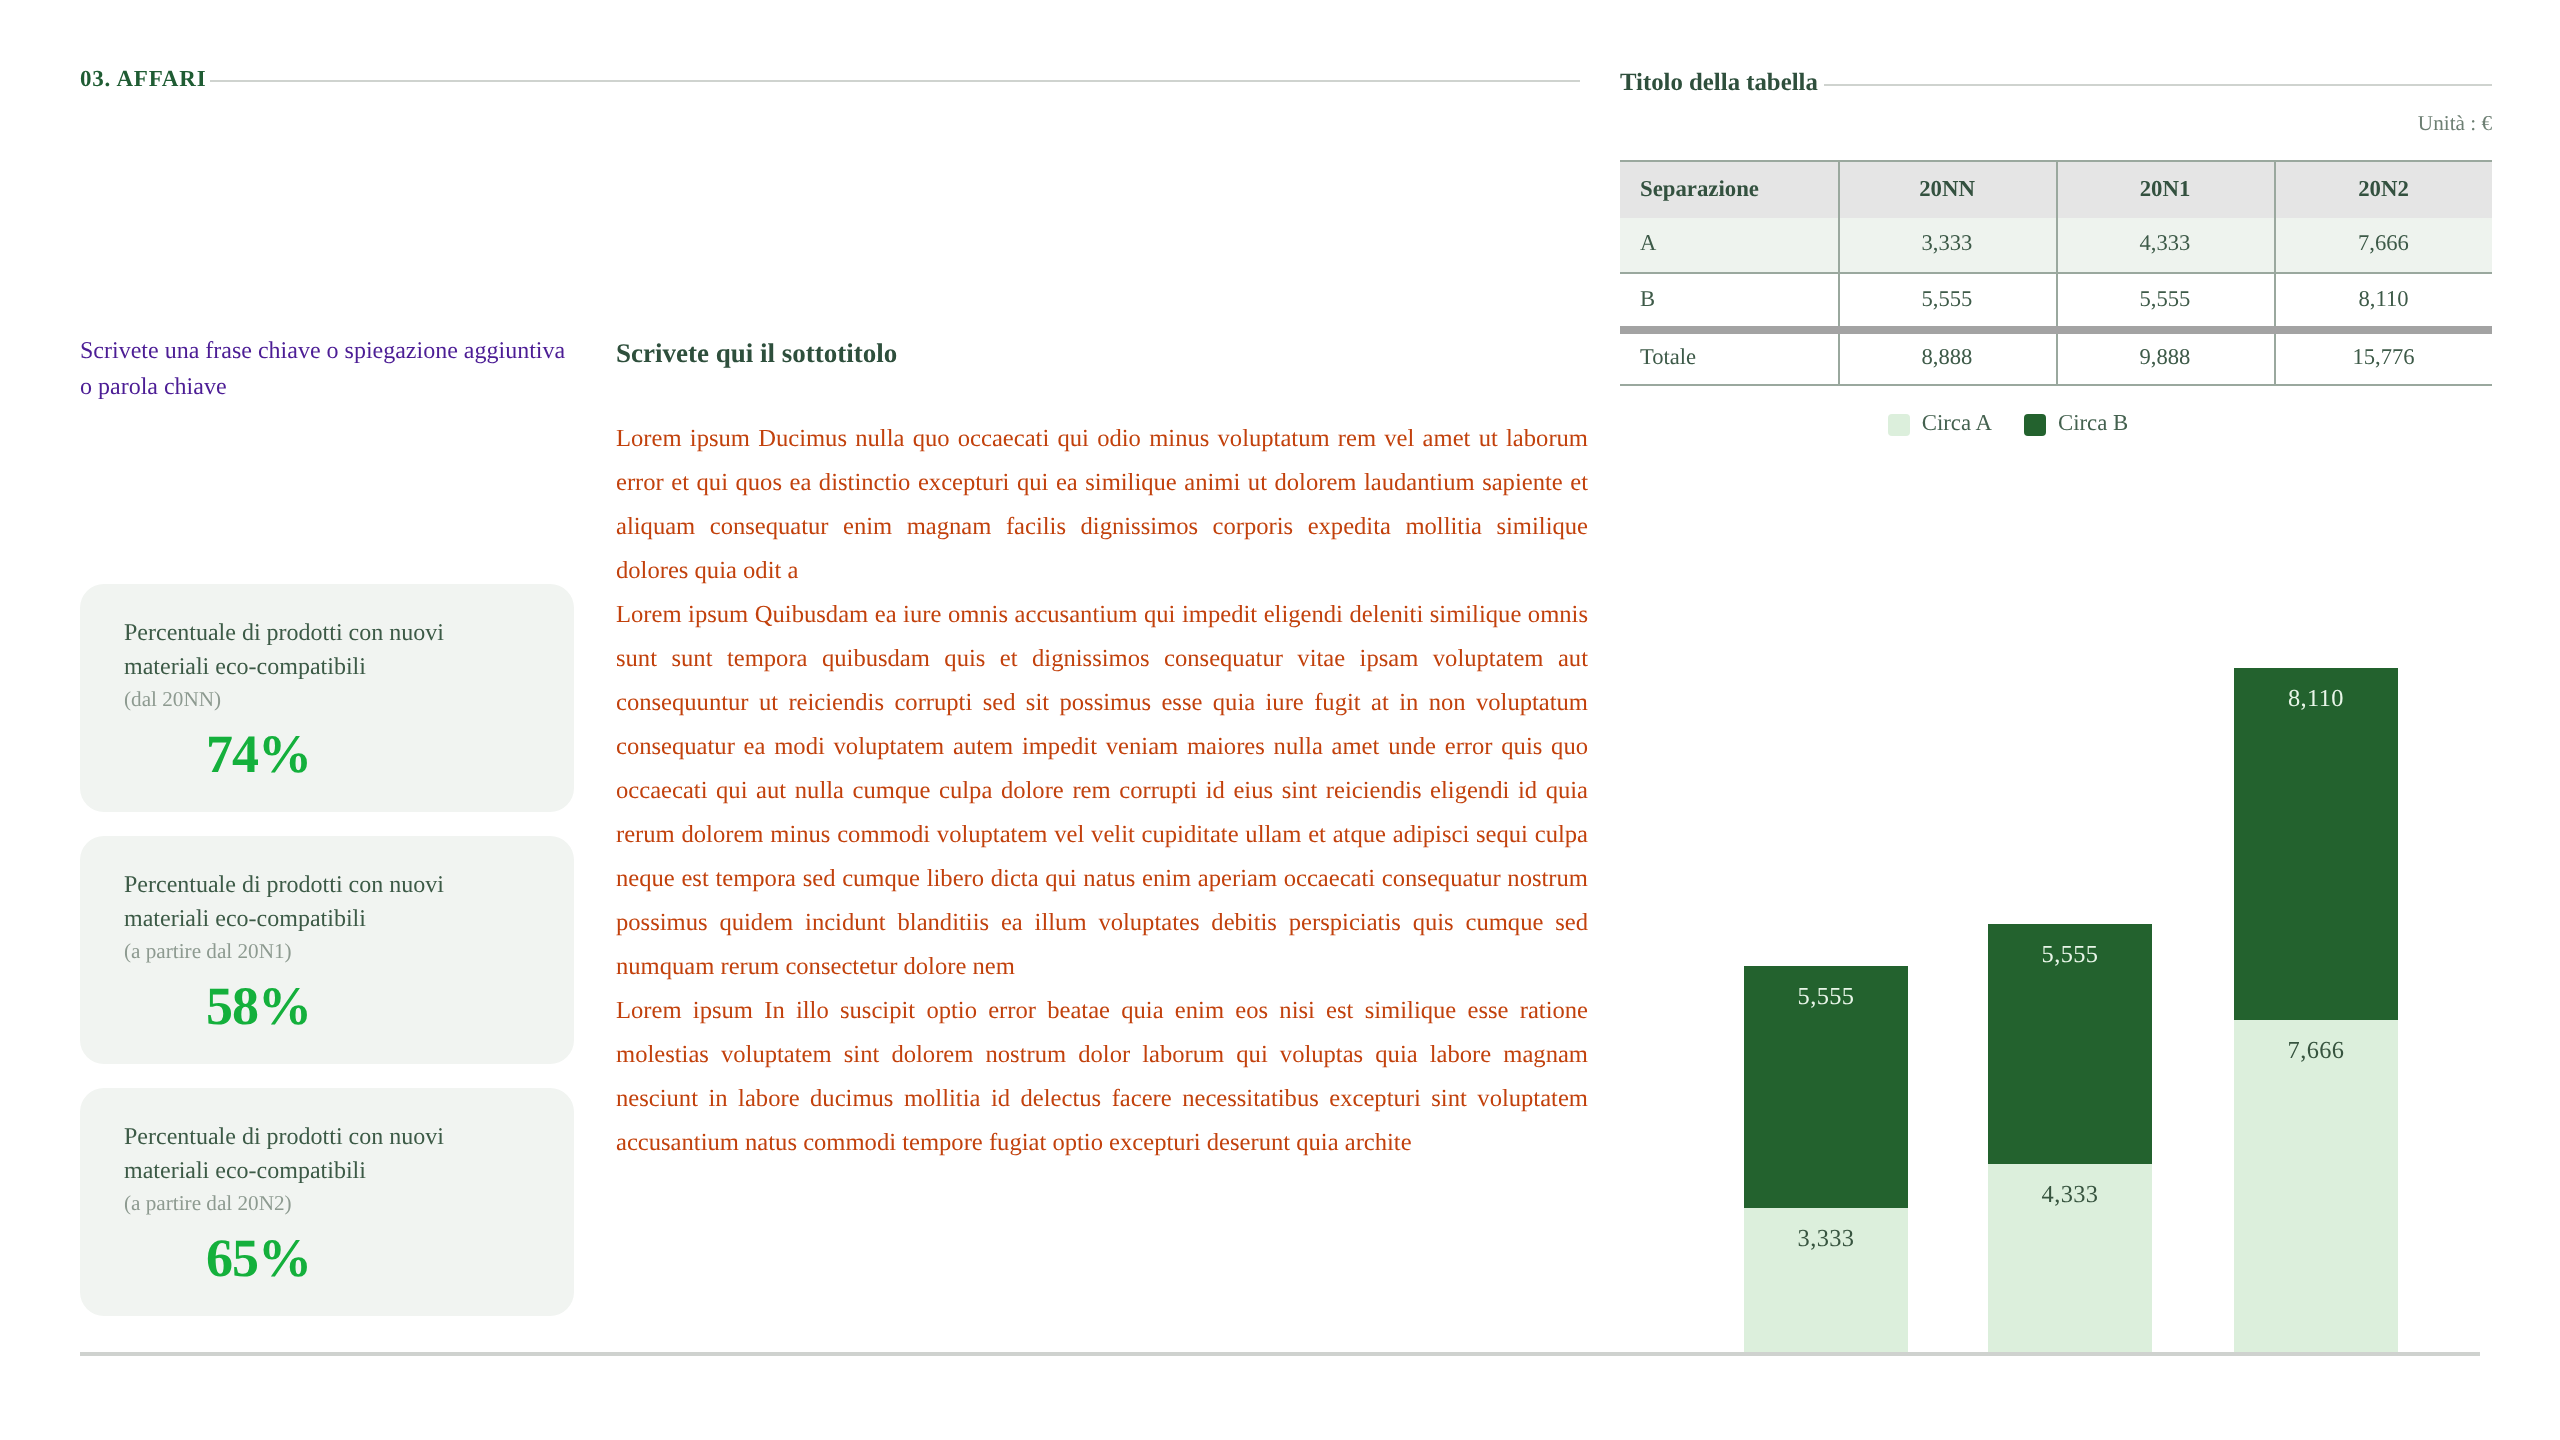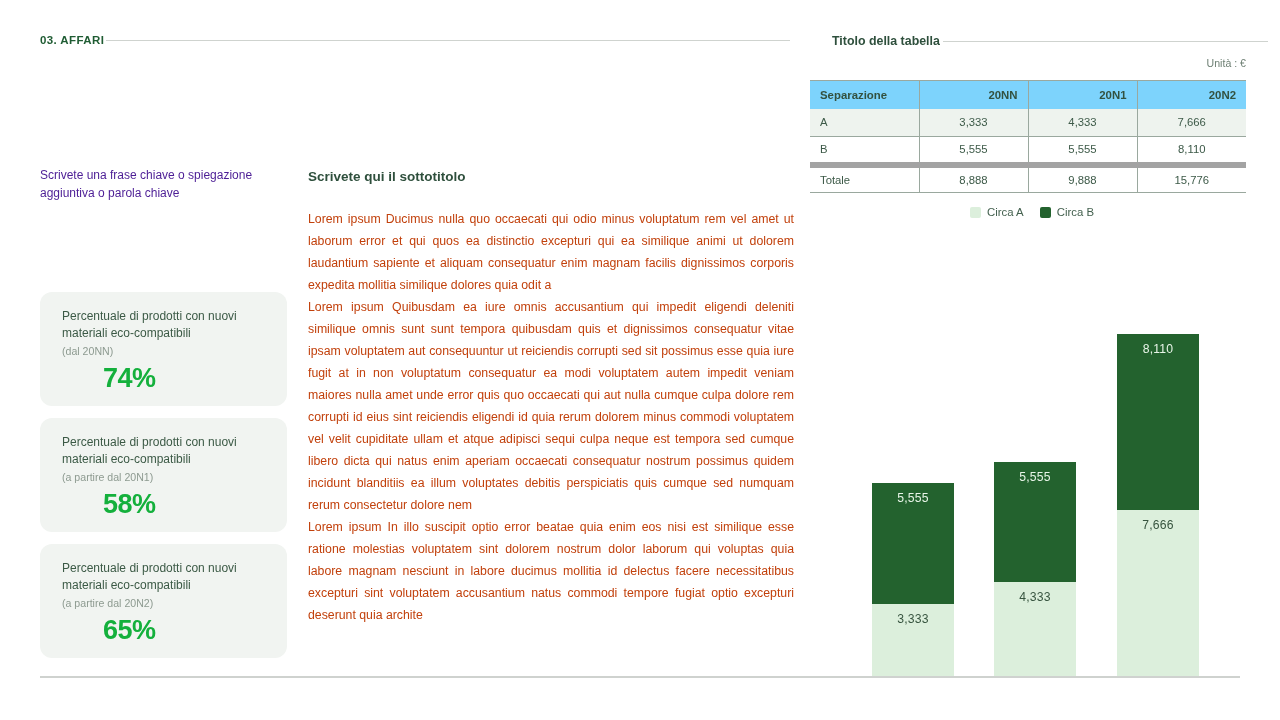--- a/index.html
+++ b/index.html
@@ -4,21 +4,21 @@
 <style>
   html,body{margin:0;padding:0;}
   body{
     width:1280px;height:720px;
     background:#ffffff;
     font-family:"Liberation Sans", sans-serif;
     color:#2f4f3f;
     overflow:hidden;
     position:relative;
   }
-  .slide{position:relative;width:1280px;height:688px;}
+  .slide{position:relative;width:1280px;height:688px;font-family:Liberation Serif, serif;}
 
   
   .eyebrow-row{
     position:absolute;left:40px;top:34px;width:750px;
     display:flex;align-items:center;gap:0px;
   }
   .eyebrow{
     font-size:11.5px;font-weight:bold;letter-spacing:.4px;
     color:#1f5c33;white-space:nowrap;
   }
@@ -64,21 +64,21 @@
   }
   .bodytext{
     position:absolute;left:308px;top:208px;width:486px;
     font-size:12.3px;line-height:1.79;color:#c2410c;
     text-align:justify;
   }
   .bodytext p{margin:0;}
 
   
   .table-head-row{
-    position:absolute;left:832px;top:34px;width:436px;
+    position:absolute;left:810px;top:34px;width:436px;
     display:flex;align-items:center;
   }
   .table-title{
     font-size:12.4px;font-weight:bold;color:#2e4f3c;white-space:nowrap;
   }
   .table-rule{flex:1;height:1px;background:#cfd3cf;margin-left:3px;margin-top:1px;}
 
   .unit{
     position:absolute;right:34px;top:57px;
     font-size:10.6px;color:#6d7f73;
@@ -88,35 +88,35 @@
     position:absolute;left:810px;top:80px;width:436px;
     border-collapse:collapse;table-layout:fixed;
   }
   table.data col.c0{width:109px;}
   table.data col.cx{width:109px;}
   table.data th,table.data td{
     height:28px;font-size:11.3px;font-weight:normal;
     color:#3d5a48;padding:0 10px;box-sizing:border-box;
   }
   table.data thead th{
-    background:#7dd3fc;font-weight:bold;color:#33513f;font-size:11.4px;
+    background:#e5e5e5;font-weight:bold;color:#33513f;font-size:11.4px;
     border-top:1.5px solid #9aa89e;border-bottom:none;
   }
   table.data thead th.first{text-align:left;}
-  table.data thead th.num{text-align:right;}
+  table.data thead th.num{text-align:center;}
   table.data tbody td{text-align:center;}
   table.data tbody td.first{text-align:left;}
   table.data tbody tr.rowA td{background:#eef3ee;}
   table.data tbody tr.rowB td{border-top:1px solid #9aa89e;}
-  table.data tbody tr.rowT td{border-top:6px solid #a3a3a3;border-bottom:1.5px solid #9aa89e;}
+  table.data tbody tr.rowT td{border-top:4px solid #a3a3a3;border-bottom:1.5px solid #9aa89e;}
   table.data th.sep,table.data td.sep{border-left:1px solid #9aa89e;}
 
   
   .legend{
-    position:absolute;left:814px;top:206px;width:436px;
+    position:absolute;left:786px;top:206px;width:436px;
     display:flex;justify-content:center;align-items:flex-end;gap:16px;
     font-size:11.4px;color:#44614f;
   }
   .legend .item{display:flex;align-items:center;gap:6px;}
   .swatch{width:11px;height:11px;border-radius:2px;display:inline-block;}
 
   
   .chart{
     position:absolute;left:810px;top:236px;width:436px;height:440px;
   }

